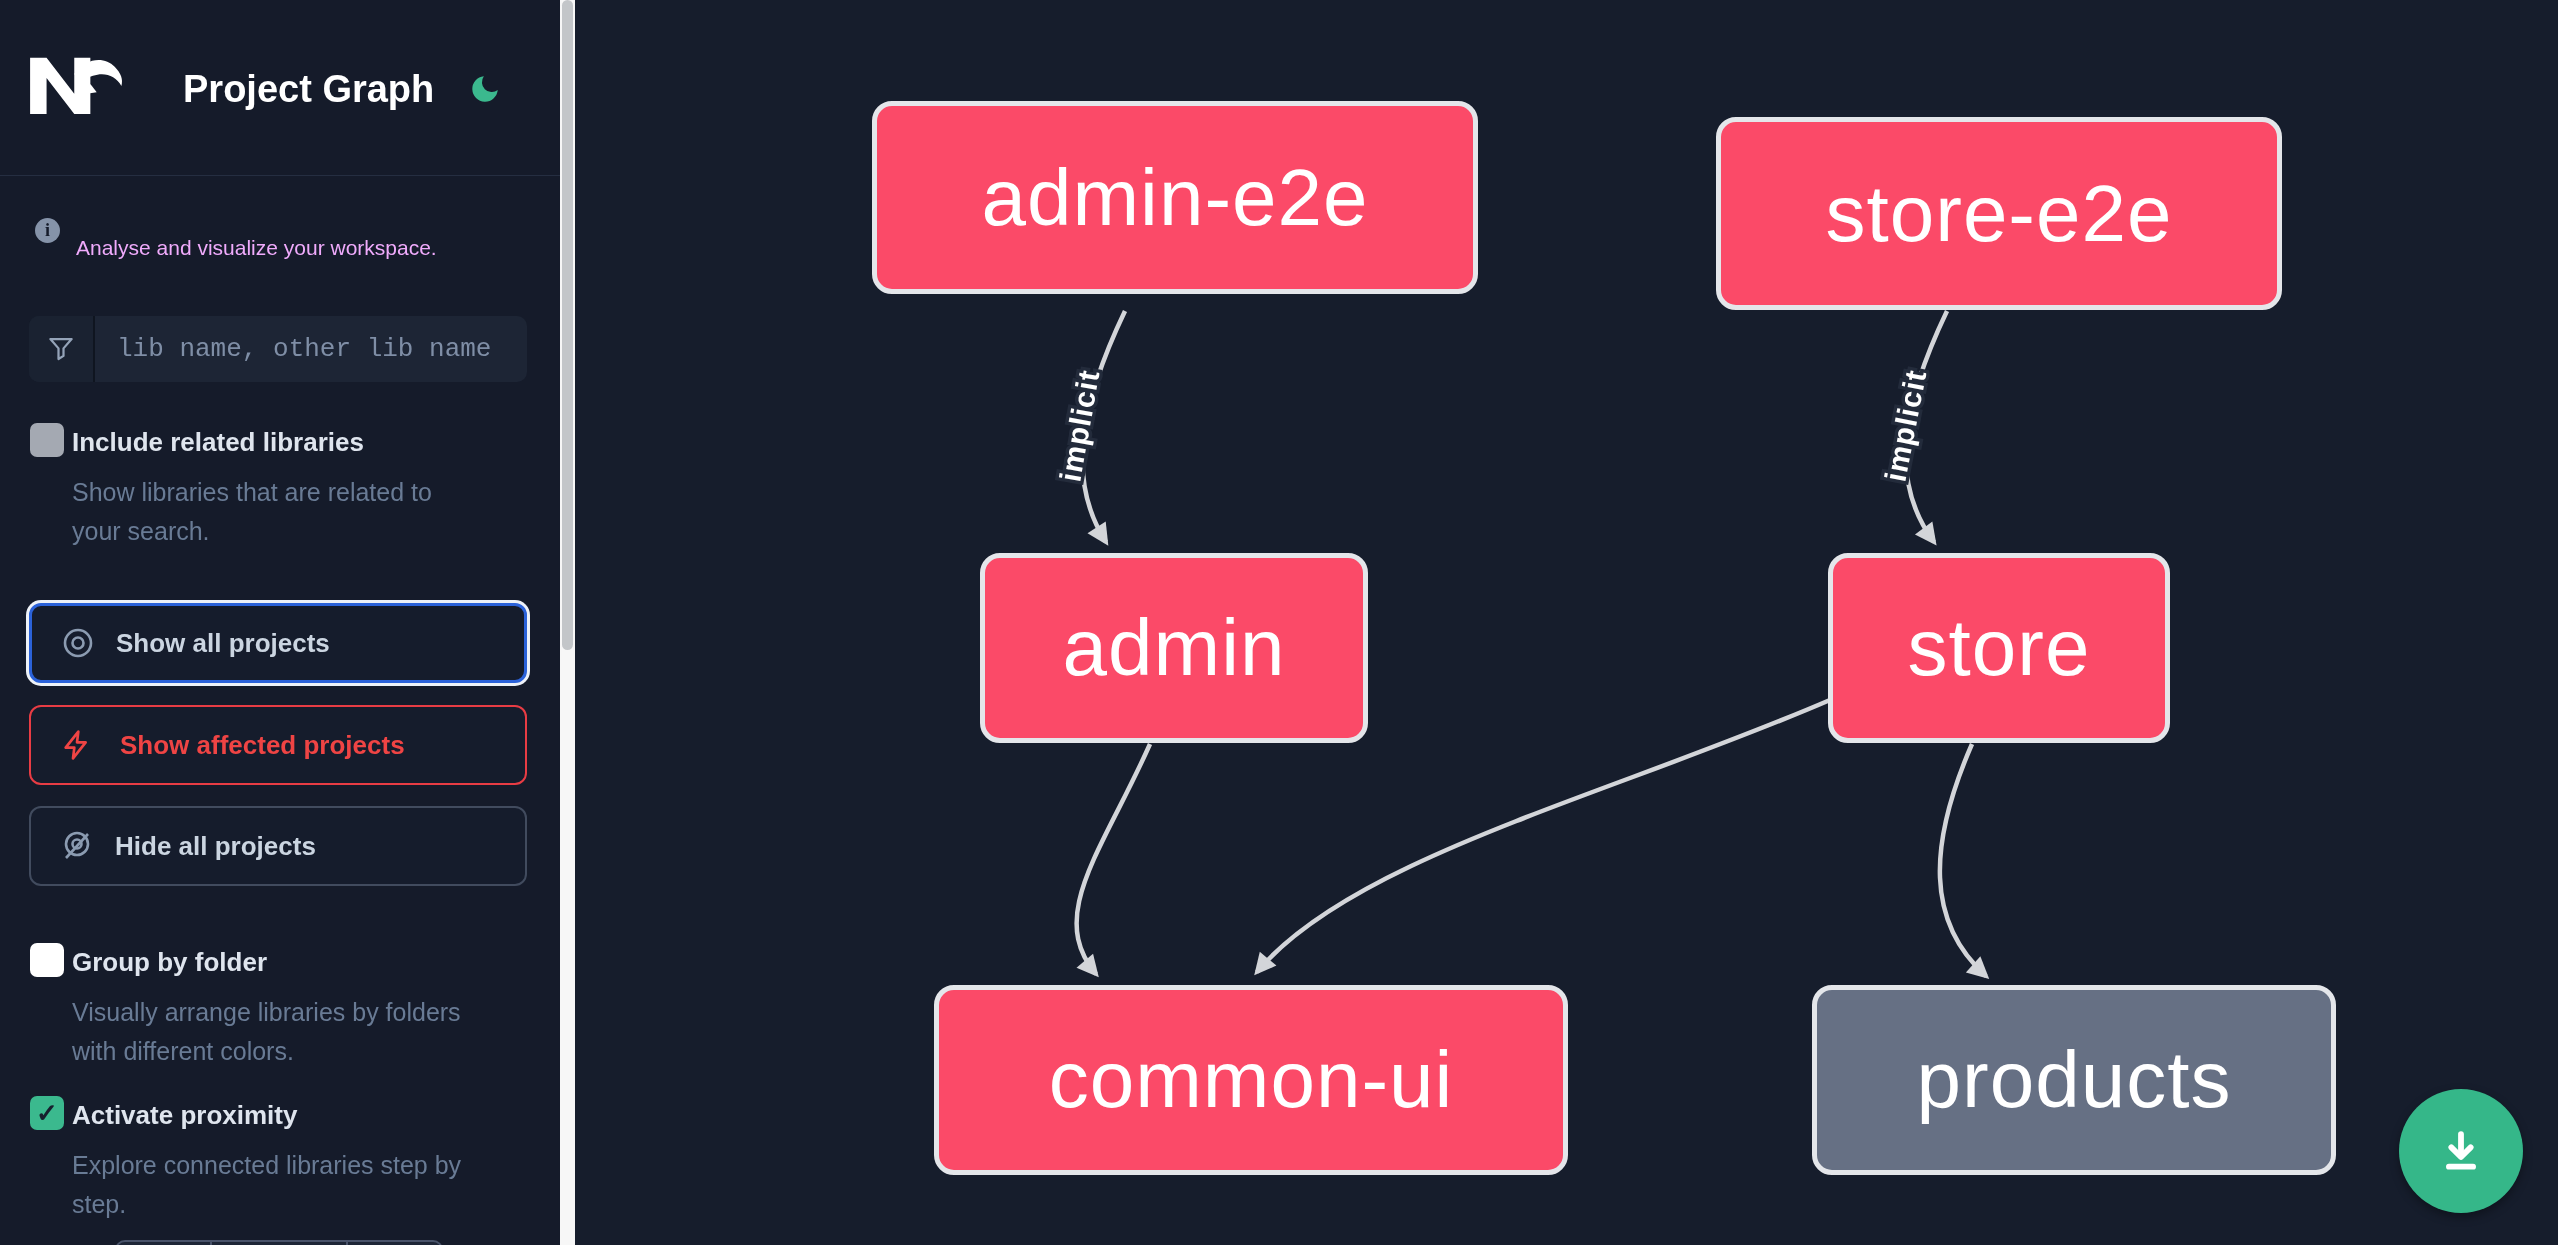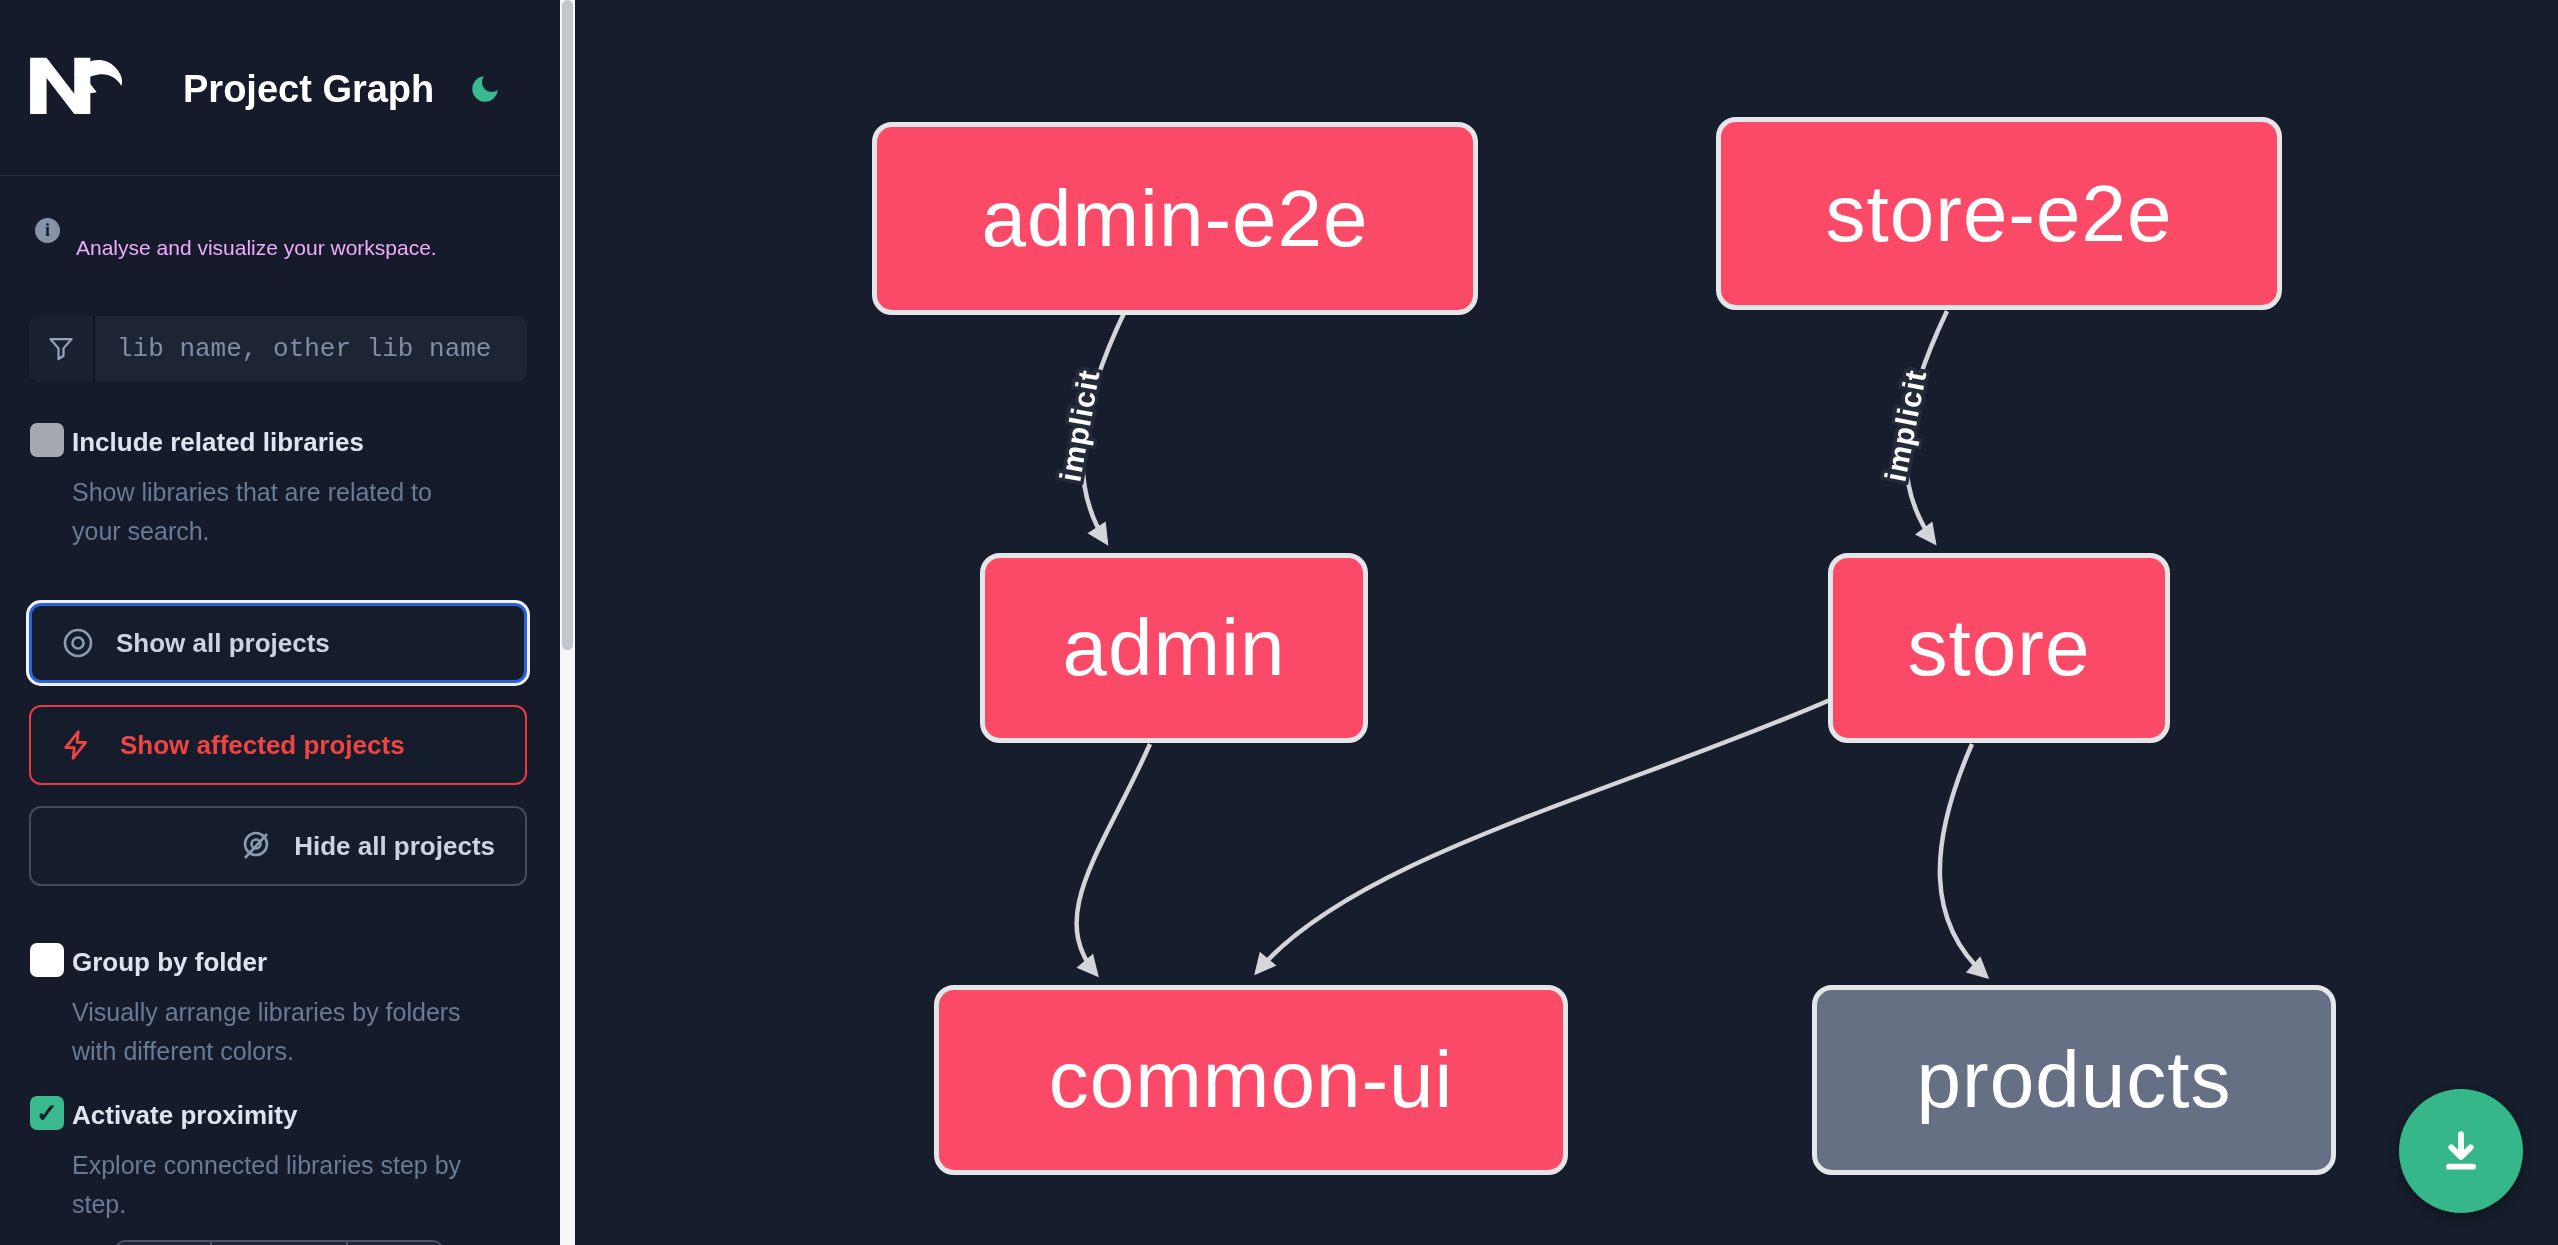--- a/index.html
+++ b/index.html
@@ -47,21 +47,21 @@
   .cb.green { background:#3bb98e; }
   .cb.green::after { content:"✓"; color:#17202e; font-size:26px; font-weight:700; }
   .opt-label { font-size:26px; font-weight:700; color:#dfe5ee; line-height:34px; }
   .opt-desc  { width:400px; font-size:25px; color:#697b95; line-height:39px; margin-top:14px; }
 
   .sb-btn { position:absolute; left:29px; width:498px; height:80px; border-radius:12px;
             background:#151c2c; display:flex; align-items:center; gap:22px; padding:0 30px;
             font-size:26px; font-weight:700; color:#cbd5e1; cursor:pointer; }
   #btn-show-all { top:603px; border:3px solid #2b62d9; box-shadow:0 0 0 3px #eef2f8; }
   #btn-affected { top:705px; border:2px solid #e83c44; color:#ef4444;gap:27px; }
-  #btn-hide-all { top:806px; border:2px solid #414b5e;justify-content:flex-end; }
+  #btn-hide-all { top:806px; border:2px solid #414b5e; }
   .sb-btn svg { flex:0 0 auto; }
 
   #stepper-sliver { position:absolute; left:115px; top:1240px; width:328px; height:24px;
                     background:#1e2637; border:2px solid #49536a; border-radius:10px;
                     display:flex; }
   #stepper-sliver .seg { border-right:2px solid #49536a; }
   #stepper-sliver .seg:last-child { border-right:none; }
 
   
   #scrollbar-track { position:absolute; left:560px; top:0; width:15px; height:1245px;
@@ -93,21 +93,21 @@
         <path d="M 1125 311 C 1080 405 1066 480 1106 542" marker-end="url(#arrow)"></path>
         <path d="M 1947 311 C 1902 405 1888 480 1934 542" marker-end="url(#arrow)"></path>
         <path d="M 1150 744 C 1103 850 1046 915 1096 974" marker-end="url(#arrow)"></path>
         <path d="M 1830 700 C 1610 795 1352 858 1257 972" marker-end="url(#arrow)"></path>
         <path d="M 1972 744 C 1928 845 1926 922 1986 976" marker-end="url(#arrow)"></path>
       </g>
       <text class="edge-label" text-anchor="middle" dominant-baseline="middle" transform="translate(1082 426) rotate(-80)">implicit</text>
       <text class="edge-label" text-anchor="middle" dominant-baseline="middle" transform="translate(1908 426) rotate(-79)">implicit</text>
     </svg>
 
-    <div class="node affected" style="left:872px;  top:122px; width:606px; height:193px;">
+    <div class="node affected" style="left:872px;  top:101px; width:606px; height:193px;">
       <span>admin-e2e</span>
     </div>
     <div class="node affected" style="left:1716px; top:117px; width:566px; height:193px;">
       <span>store-e2e</span>
     </div>
     <div class="node affected" style="left:980px;  top:553px; width:388px; height:190px;">
       <span>admin</span>
     </div>
     <div class="node affected" style="left:1828px; top:553px; width:342px; height:190px;">
       <span>store</span>

